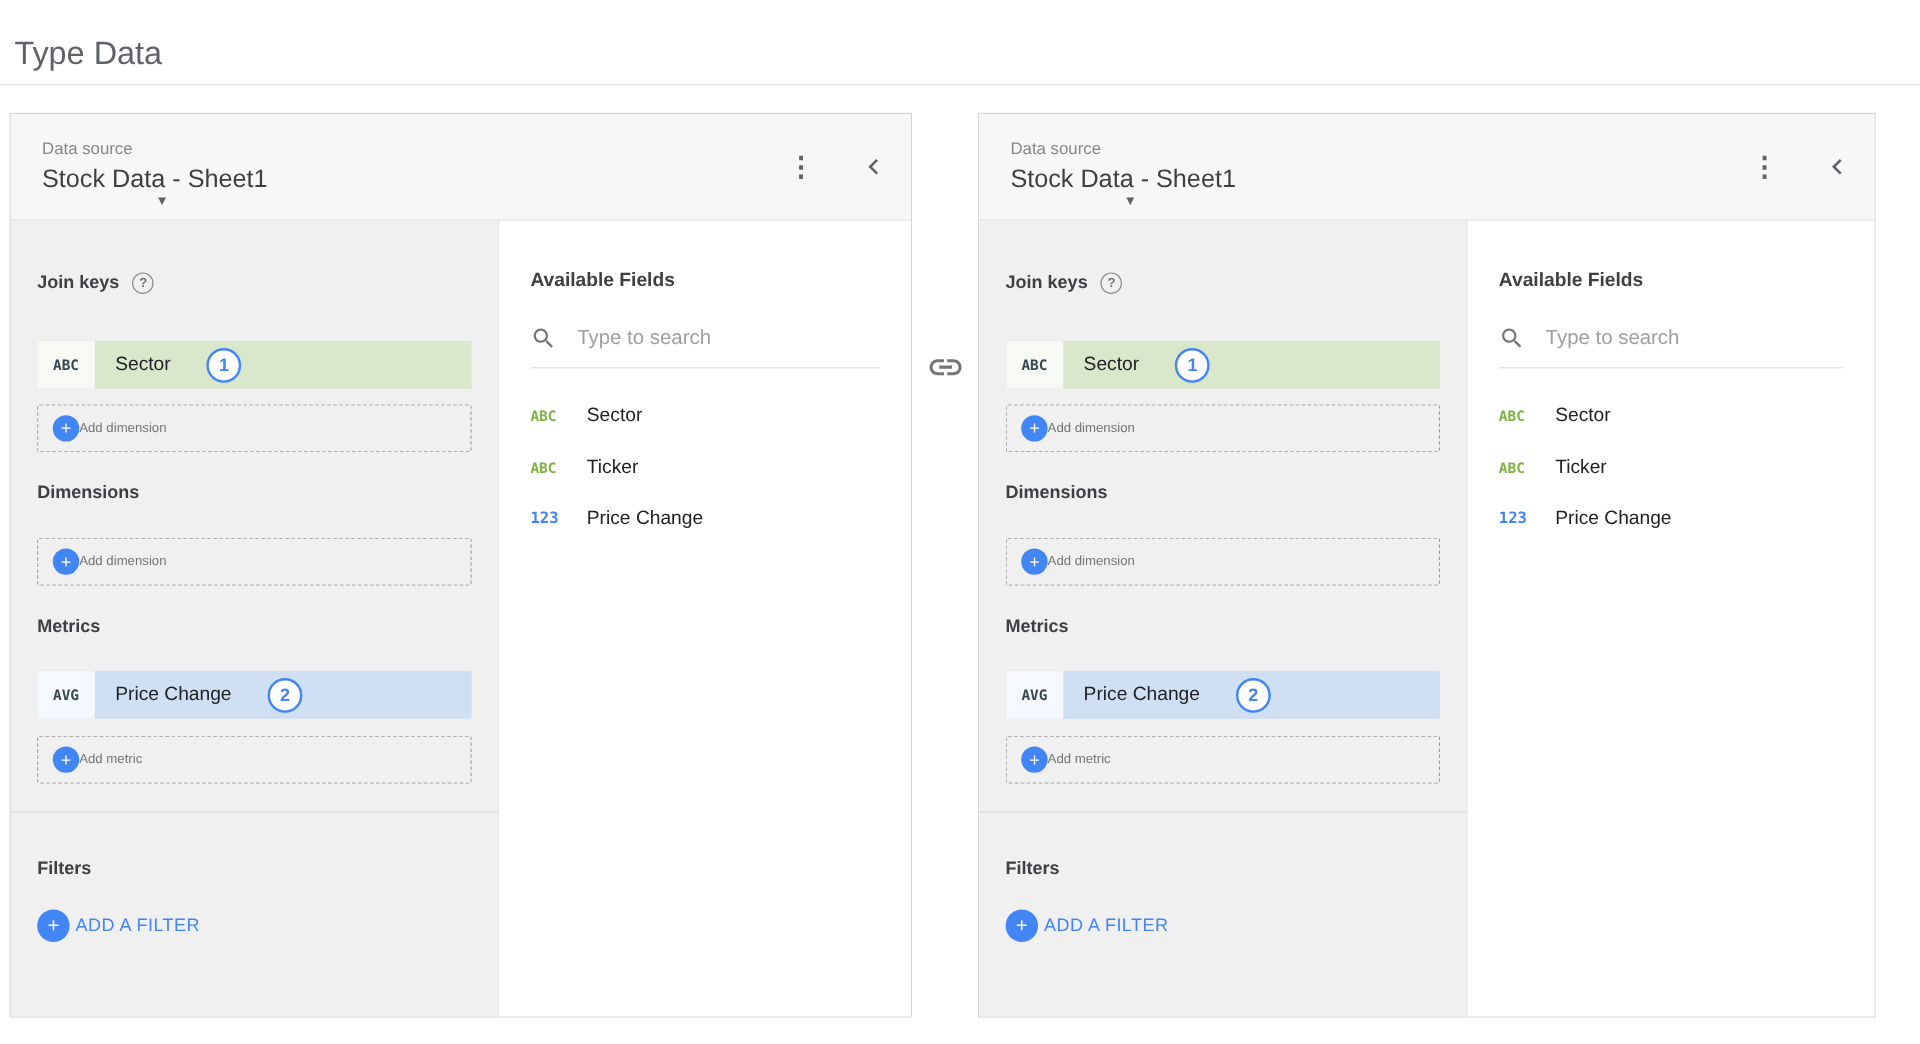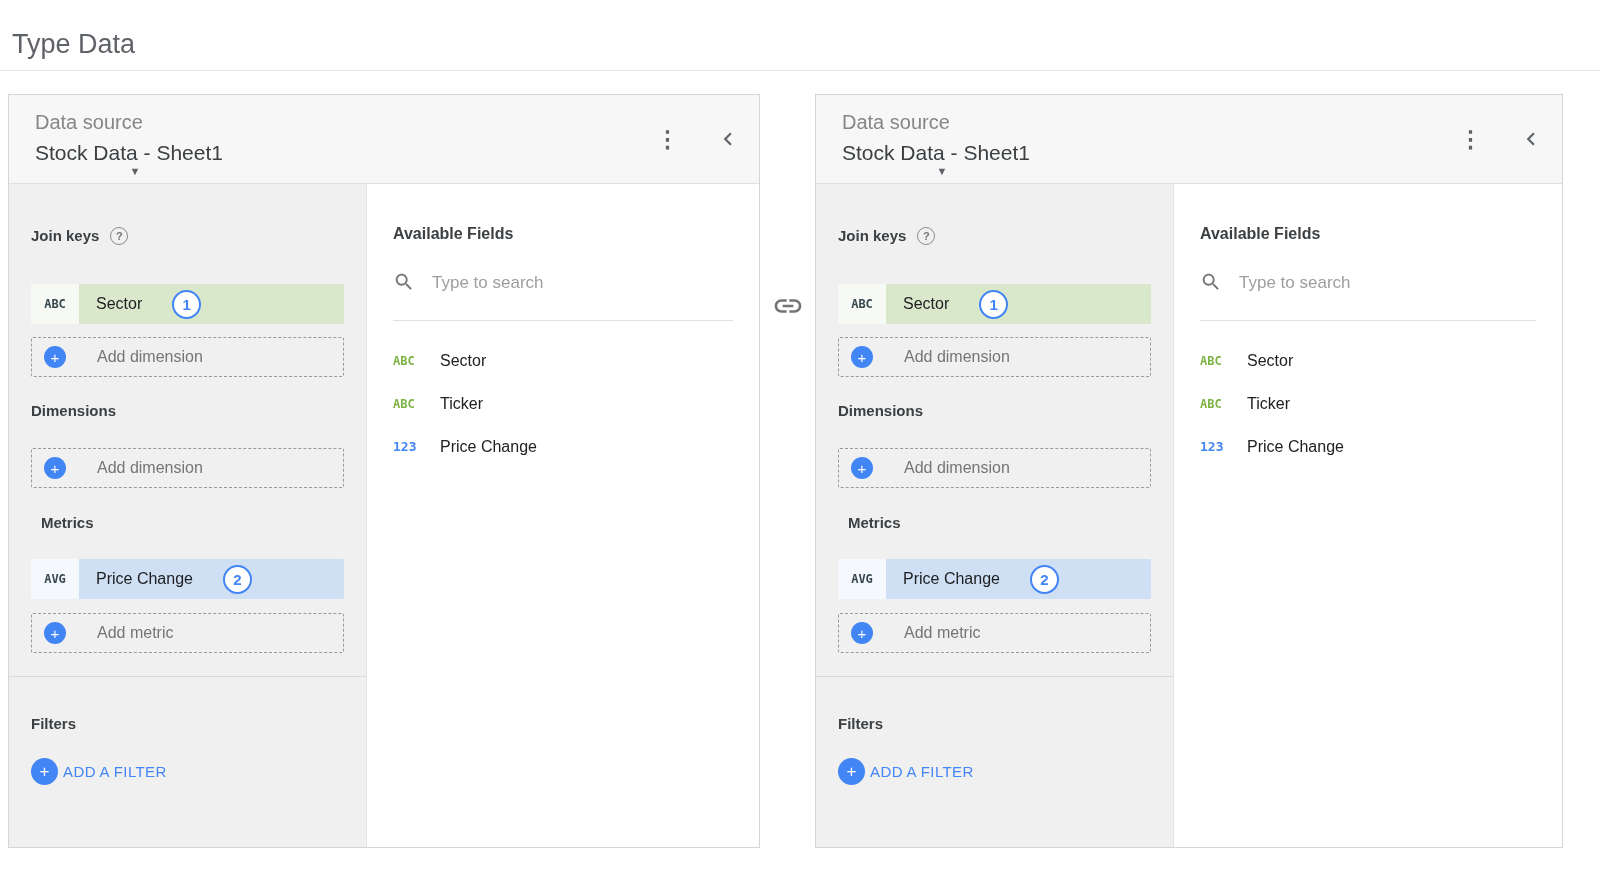--- a/index.html
+++ b/index.html
@@ -24,37 +24,37 @@
     width: 752px; height: 754px; border: 1px solid #d6d6d6; background: #fff;
     display: flex; flex-direction: column; flex: none;
   }
   .panel.second { width: 748px; }
 
   .panel-header {
     height: 89px; flex: none; background: #f7f7f7; border-bottom: 1px solid #e0e0e0;
     display: flex; align-items: center; justify-content: space-between; padding: 0 18px 0 26px;
   }
   .ds-block { cursor: pointer; }
-  .ds-label { font-size: 20px; color: #868686; margin-bottom: 7px; margin-top: 10px; }
+  .ds-label { font-size: 14px; color: #868686; margin-bottom: 7px; margin-top: 10px; }
   .ds-name-row { display: flex; align-items: center; flex-direction: column; }
   .ds-name { font-size: 21px; color: #3c4043; }
   .caret { font-size: 11px; color: #5f6368; margin-left: 12px; }
   .header-icons { display: flex; align-items: center; }
   .menu-icon {
     font-size: 23px; color: #5f6368; cursor: pointer; padding: 0 6px;
     line-height: 1; font-weight: 700;
   }
   .collapse-icon { margin-left: 30px; cursor: pointer; display: inline-flex; }
   .collapse-icon svg { width: 26px; height: 26px; fill: #5f6368; }
 
   .panel-body { display: flex; flex: 1; min-height: 0; }
 
   
   .left-col {
-    width: 358px; flex: none; background: #f0f0f0; border-right: 1px solid #e3e3e3;
+    width: 407px; flex: none; background: #f0f0f0; border-right: 1px solid #e3e3e3;
     padding: 42px 22px 0;
   }
   .section-title { font-size: 15px; font-weight: 700; color: #3c4043; line-height: 19px; }
   .jk-row { display: flex; align-items: center; }
   .help-icon {
     width: 18px; height: 18px; border: 1.5px solid #8b8b8b; border-radius: 50%;
     display: inline-flex; align-items: center; justify-content: center;
     font-size: 11px; font-weight: 700; color: #757575; margin-left: 11px; cursor: pointer;
   }
 
@@ -81,42 +81,42 @@
   .add-btn {
     height: 40px; border: 1px dashed #9a9a9a; border-radius: 2px;
     display: flex; align-items: center; padding: 0 12px; cursor: pointer;
   }
   .add-btn.under-chip { margin-top: 13px; }
   .plus-circle {
     width: 22px; height: 22px; border-radius: 50%; background: var(--accent);
     color: #fff; font-size: 15px; line-height: 1;
     display: flex; align-items: center; justify-content: center; flex: none;
   }
-  .add-label { margin-left: 31px; font-size: 16px; color: #757575; }
+  .add-label { margin-left: 0; font-size: 11px; color: #757575; }
 
   .dims-title { margin-top: 24px; }
   .add-btn.dims { margin-top: 28px; }
-  .mets-title { margin-top: 25px; margin-left: 10px; }
+  .mets-title { margin-top: 25px; }
   .add-btn.mets { margin-top: 14px; }
 
   .divider { border-top: 1px solid #dadada; margin: 23px -22px 0; }
   .filters-title { margin-top: 37px; }
   .filter-row { display: flex; align-items: center; margin-top: 25px; cursor: pointer; }
   .filter-row .plus-circle { width: 27px; height: 27px; font-size: 17px; }
   .filter-label {
     margin-left: 5px; font-size: 15px; font-weight: 500; color: var(--accent);
     letter-spacing: 0.4px;
   }
 
   
   .fields-col { flex: 1; background: #fff; padding: 40px 26px 0; }
   .fields-title { font-size: 16px; font-weight: 700; color: #3c4043; line-height: 20px; }
   .search-row {
-    display: flex; align-items: flex-end; margin-top: 27px;
-    border-bottom: 1px solid #e0e0e0; padding-bottom: 27px;
+    display: flex; align-items: center; margin-top: 27px;
+    border-bottom: 1px solid #e0e0e0; padding-bottom: 13px;
   }
   .search-icon { display: inline-flex; }
   .search-icon svg { width: 22px; height: 22px; fill: #757575; }
   .search-input {
     border: none; outline: none; background: transparent; flex: 1;
     font-size: 17px; color: #3c4043; margin-left: 17px; font-family: inherit; padding: 0;
   }
   .search-input::placeholder { color: #9e9e9e; }
   .fields-list { margin-top: 18px; }
   .field-row { display: flex; align-items: center; height: 43px; cursor: grab; }

